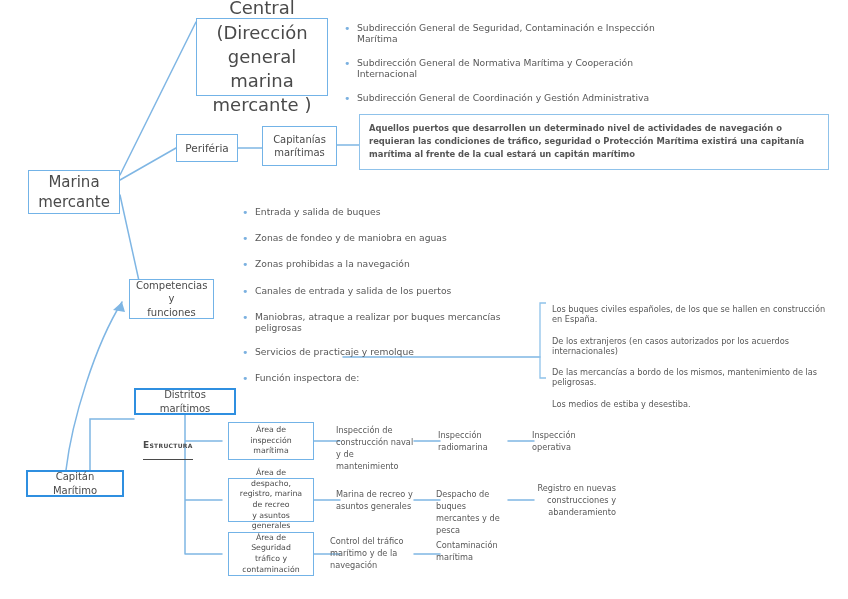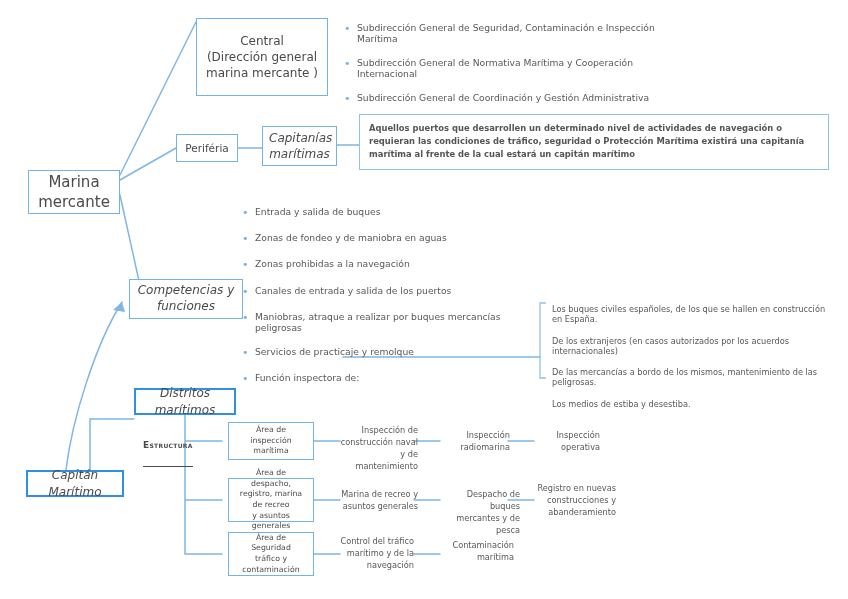--- a/index.html
+++ b/index.html
@@ -46,21 +46,21 @@
   }
   .node .txt {
     white-space: pre-line;
     display: block;
     width: 100%;
   }
   .freetext {
     position: absolute;
     color: #585858;
     line-height: 1.45;
-    text-align: right;
+    text-align: left;
     white-space: pre-line;
   }
   .bullet-list {
     position: absolute;
     color: #585858;
   }
   .bullet-row {
     display: flex;
     align-items: flex-start;
     margin-bottom: 13px;
@@ -87,39 +87,39 @@
     margin-bottom: 11px;
     padding-left: 6px;
   }
   .estructura {
     position: absolute;
     font-size: 9px;
     font-weight: 700;
     letter-spacing: 0.3px;
     color: #4a4a4a;
     border-bottom: 1.6px solid #4a4a4a;
-    padding-bottom: 16px;
+    padding-bottom: 9px;
     font-variant: small-caps;
   }
   .note-box {
     position: absolute;
     box-sizing: border-box;
     border: 1.2px solid #8fc2ea;
     background: #ffffff;
     padding: 7px 9px;
     font-size: 8.4px;
     line-height: 1.55;
     color: #555;
     text-align: left;
     font-weight: bold;
   }
   .n-root { font-size: 15px; }
-  .n-central { font-size: 12px; }
+  .n-central { font-size: 18px; }
   .n-mid { font-size: 10.5px; }
-  .n-small { font-size: 12px; font-style: italic; }
+  .n-small { font-size: 10px; }
   .n-tiny { font-size: 7.8px; }
   .ft-small { font-size: 8.2px; }
 </style>
 </head>
 <body>
 
 <div id="canvas">
 
   <svg id="svg-layer" viewBox="0 0 848 599">
     <g stroke="#7fb6e4" stroke-width="1.5" fill="none" stroke-linecap="round">
@@ -196,21 +196,21 @@
 
   <div class="node n-small" style="left:262px; top:126px; width:75px; height:40px;">
     <span class="txt">Capitanías
 marítimas</span>
   </div>
 
   <div class="note-box" style="left:359px; top:114px; width:470px; height:56px;">
     <span>Aquellos puertos que desarrollen un determinado nivel de actividades de navegación o requieran las condiciones de tráfico, seguridad o Protección Marítima existirá una capitanía marítima al frente de la cual estará un capitán marítimo</span>
   </div>
 
-  <div class="node n-small" style="left:129px; top:279px; width:114px; height:40px;align-items:flex-end;">
+  <div class="node n-small" style="left:129px; top:279px; width:85px; height:40px;">
     <span class="txt">Competencias y
 funciones</span>
   </div>
 
   <div class="bullet-list" style="left:242px; top:206px; width:300px;">
     <div class="bullet-row">
       <span class="bullet-dot">•</span>
       <span class="bullet-text">Entrada y salida de buques</span>
     </div>
     <div class="bullet-row">

